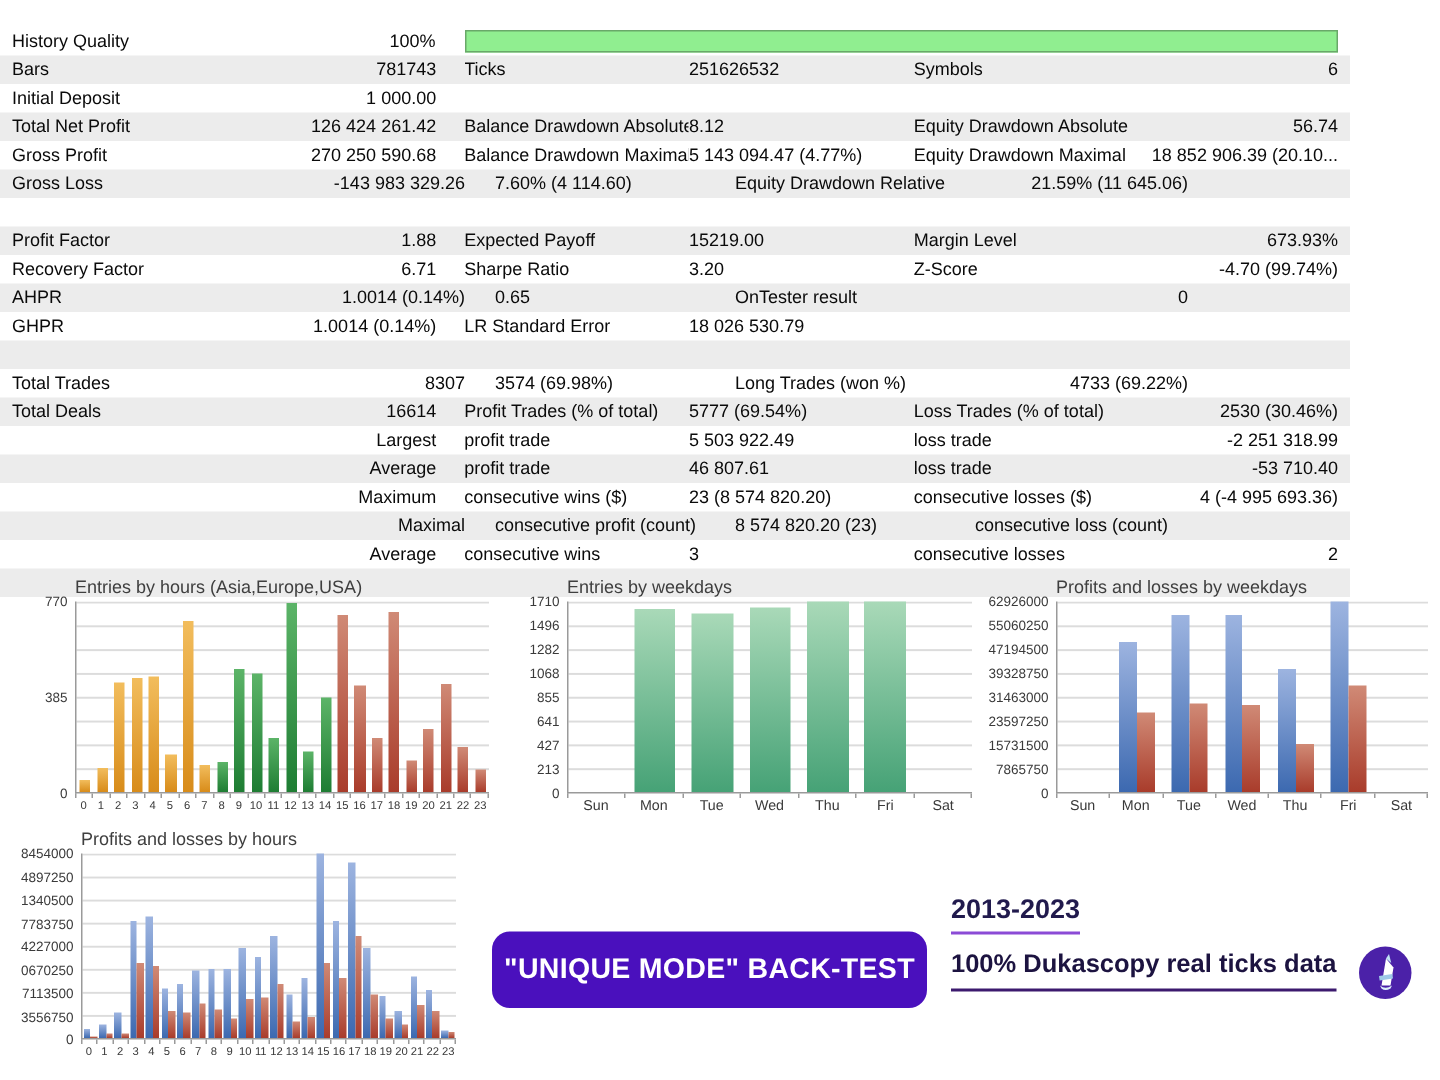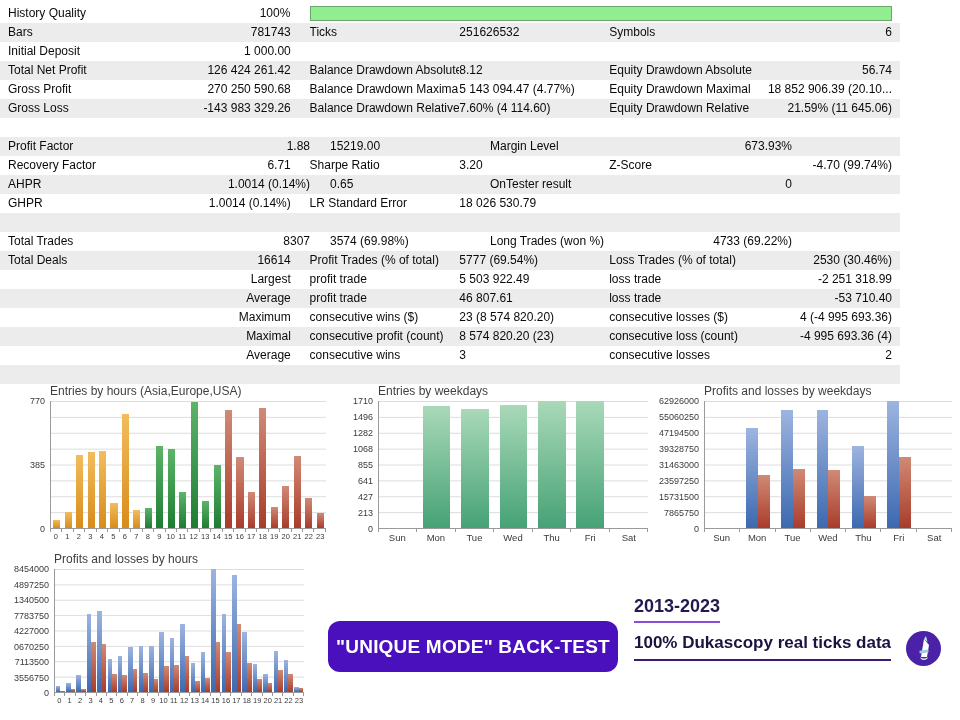--- a/index.html
+++ b/index.html
@@ -5,21 +5,21 @@
   * { box-sizing: border-box; margin: 0; padding: 0; }
   html,body { width: 960px; height: 720px; }
   body {
     position: relative;
     background: #ffffff;
     font-family: "Liberation Sans", sans-serif;
     color: #0a0a0a;
     overflow: hidden;
   }
   
-  #stats { position: absolute; left: 0; top: 4px; width: 900px; }
+  #stats { position: absolute; left: 0; top: 18px; width: 900px; }
   .srow { display: flex; height: 19px; line-height: 19px; font-size: 12px; }
   .srow.shaded { background: #ececec; }
   .c { white-space: nowrap; overflow: hidden; }
   .c1l { width: 163px; padding-left: 8px; }
   .c1v { width: 147px; text-align: right; }
   .gapc { width: 20px; }
   .c2l { width: 160px; }
   .c2v { width: 140px; text-align: left; }
   .c3l { width: 160px; }
   .c3v { width: 150px; text-align: right; padding-right: 8px; }
@@ -121,31 +121,31 @@
       <span class="c c2l">Balance Drawdown Maximal</span>
       <span class="c c2v">5 143 094.47 (4.77%)</span>
       <span class="c gapc"></span>
       <span class="c c3l">Equity Drawdown Maximal</span>
       <span class="c c3v">18 852 906.39 (20.10...</span>
     </div>
     <div class="srow shaded">
       <span class="c c1l">Gross Loss</span>
       <span class="c c1v">-143 983 329.26</span>
       <span class="c gapc"></span>
-      <span class="c c2l">Balance Drawdown Relative</span>
       <span class="c c2v">7.60% (4 114.60)</span>
       <span class="c gapc"></span>
       <span class="c c3l">Equity Drawdown Relative</span>
       <span class="c c3v">21.59% (11 645.06)</span>
     </div>
     <div class="srow"></div>
     <div class="srow shaded">
       <span class="c c1l">Profit Factor</span>
       <span class="c c1v">1.88</span>
       <span class="c gapc"></span>
+      <span class="c c2l">Expected Payoff</span>
       <span class="c c2v">15219.00</span>
       <span class="c gapc"></span>
       <span class="c c3l">Margin Level</span>
       <span class="c c3v">673.93%</span>
     </div>
     <div class="srow">
       <span class="c c1l">Recovery Factor</span>
       <span class="c c1v">6.71</span>
       <span class="c gapc"></span>
       <span class="c c2l">Sharpe Ratio</span>
@@ -224,21 +224,20 @@
       <span class="c c3v">4 (-4 995 693.36)</span>
     </div>
     <div class="srow shaded">
       <span class="c c1l"></span>
       <span class="c c1v">Maximal</span>
       <span class="c gapc"></span>
       <span class="c c2l">consecutive profit (count)</span>
       <span class="c c2v">8 574 820.20 (23)</span>
       <span class="c gapc"></span>
       <span class="c c3l">consecutive loss (count)</span>
-      <span class="c c3v">-4 995 693.36 (4)</span>
     </div>
     <div class="srow">
       <span class="c c1l"></span>
       <span class="c c1v">Average</span>
       <span class="c gapc"></span>
       <span class="c c2l">consecutive wins</span>
       <span class="c c2v">3</span>
       <span class="c gapc"></span>
       <span class="c c3l">consecutive losses</span>
       <span class="c c3v">2</span>

